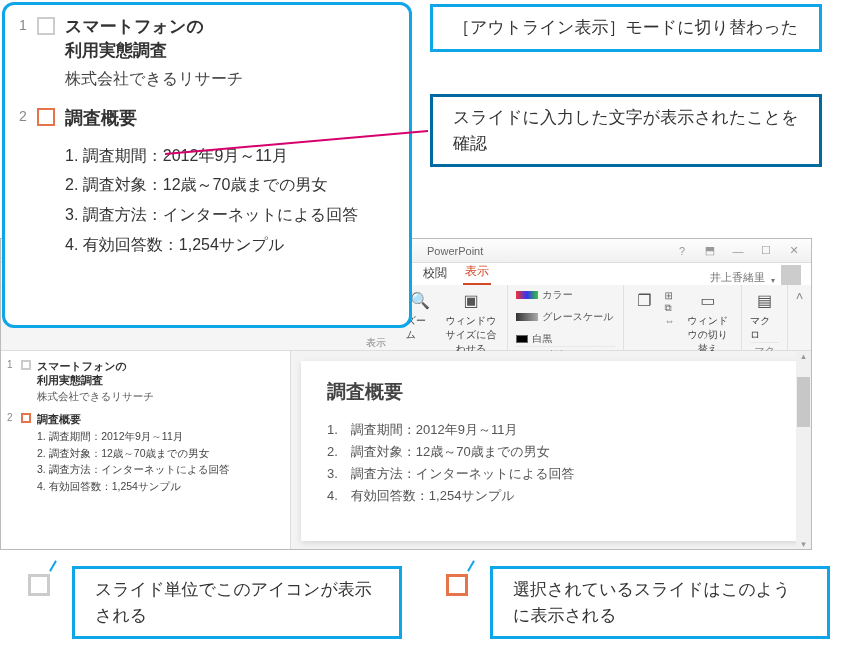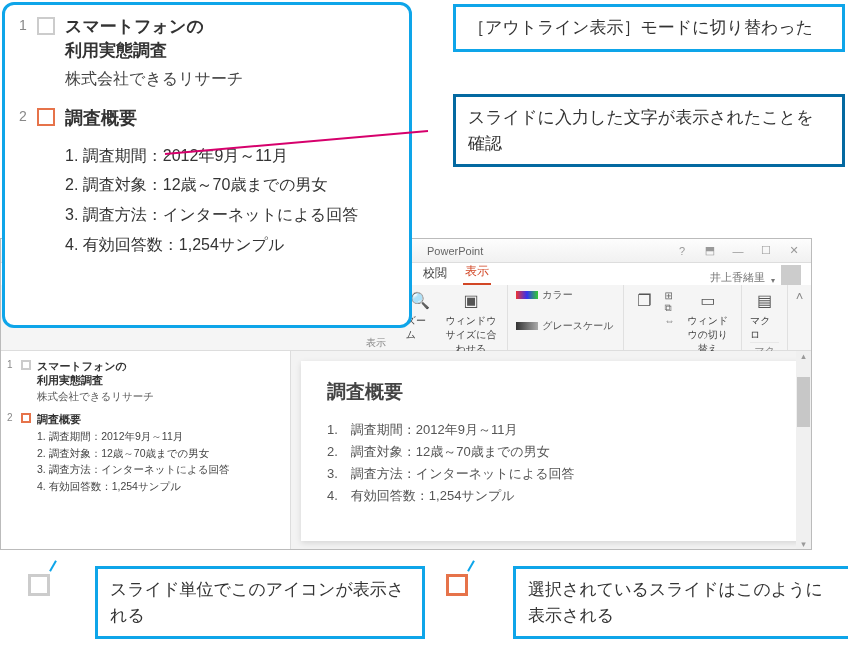--- a/index.html
+++ b/index.html
@@ -33,25 +33,24 @@
   .big-sub { font-size: 16px; color: #444; margin: 6px 0 16px 46px; }
   .big-section { font-weight: bold; font-size: 18px; margin-left: 0; line-height:1.4; }
   .arrow-line { position:absolute; height: 2px; background: #d6006c; transform-origin: left center; z-index:15;}
   
   .big-list { margin: 10px 0 0 46px; font-size: 16px; line-height: 1.85; }
   .big-list li { list-style: none; }
 
   
   .callout {
     position: absolute;
-    padding: 8px 12px;
+    padding: 8px 20px;
     font-size: 17px;
     line-height: 1.5;
     background: #fff;
-    margin-left: 23px;
   }
   .callout.blue { border: 3px solid #0ea5e9; }
   .callout.magenta { border: 3px solid #0369a1; }
 
   
   .ppt-window {
     position: absolute;
     left: 0px; top: 238px;
     width: 812px; height: 312px;
     border: 1px solid #bbb;
@@ -237,21 +236,21 @@
         </div>
         <div class="ribbon-btn">
           <span class="ico">▣</span>
           <span style="max-width:60px; text-align:center;">ウィンドウ サイズに合わせる</span>
         </div>
       </div>
       <div class="group-label">ズーム</div>
     </div>
 
     <div class="ribbon-group">
-      <div style="display:flex; flex-direction:column; gap:17px;">
+      <div style="display:flex; flex-direction:column; gap:8px;">
         <div class="color-row">
           <div class="swatch color"></div>
           <span>カラー</span>
         </div>
         <div class="color-row">
           <div class="swatch gray"></div>
           <span>グレースケール</span>
         </div>
         <div class="color-row">
           <div class="swatch bw"></div>

